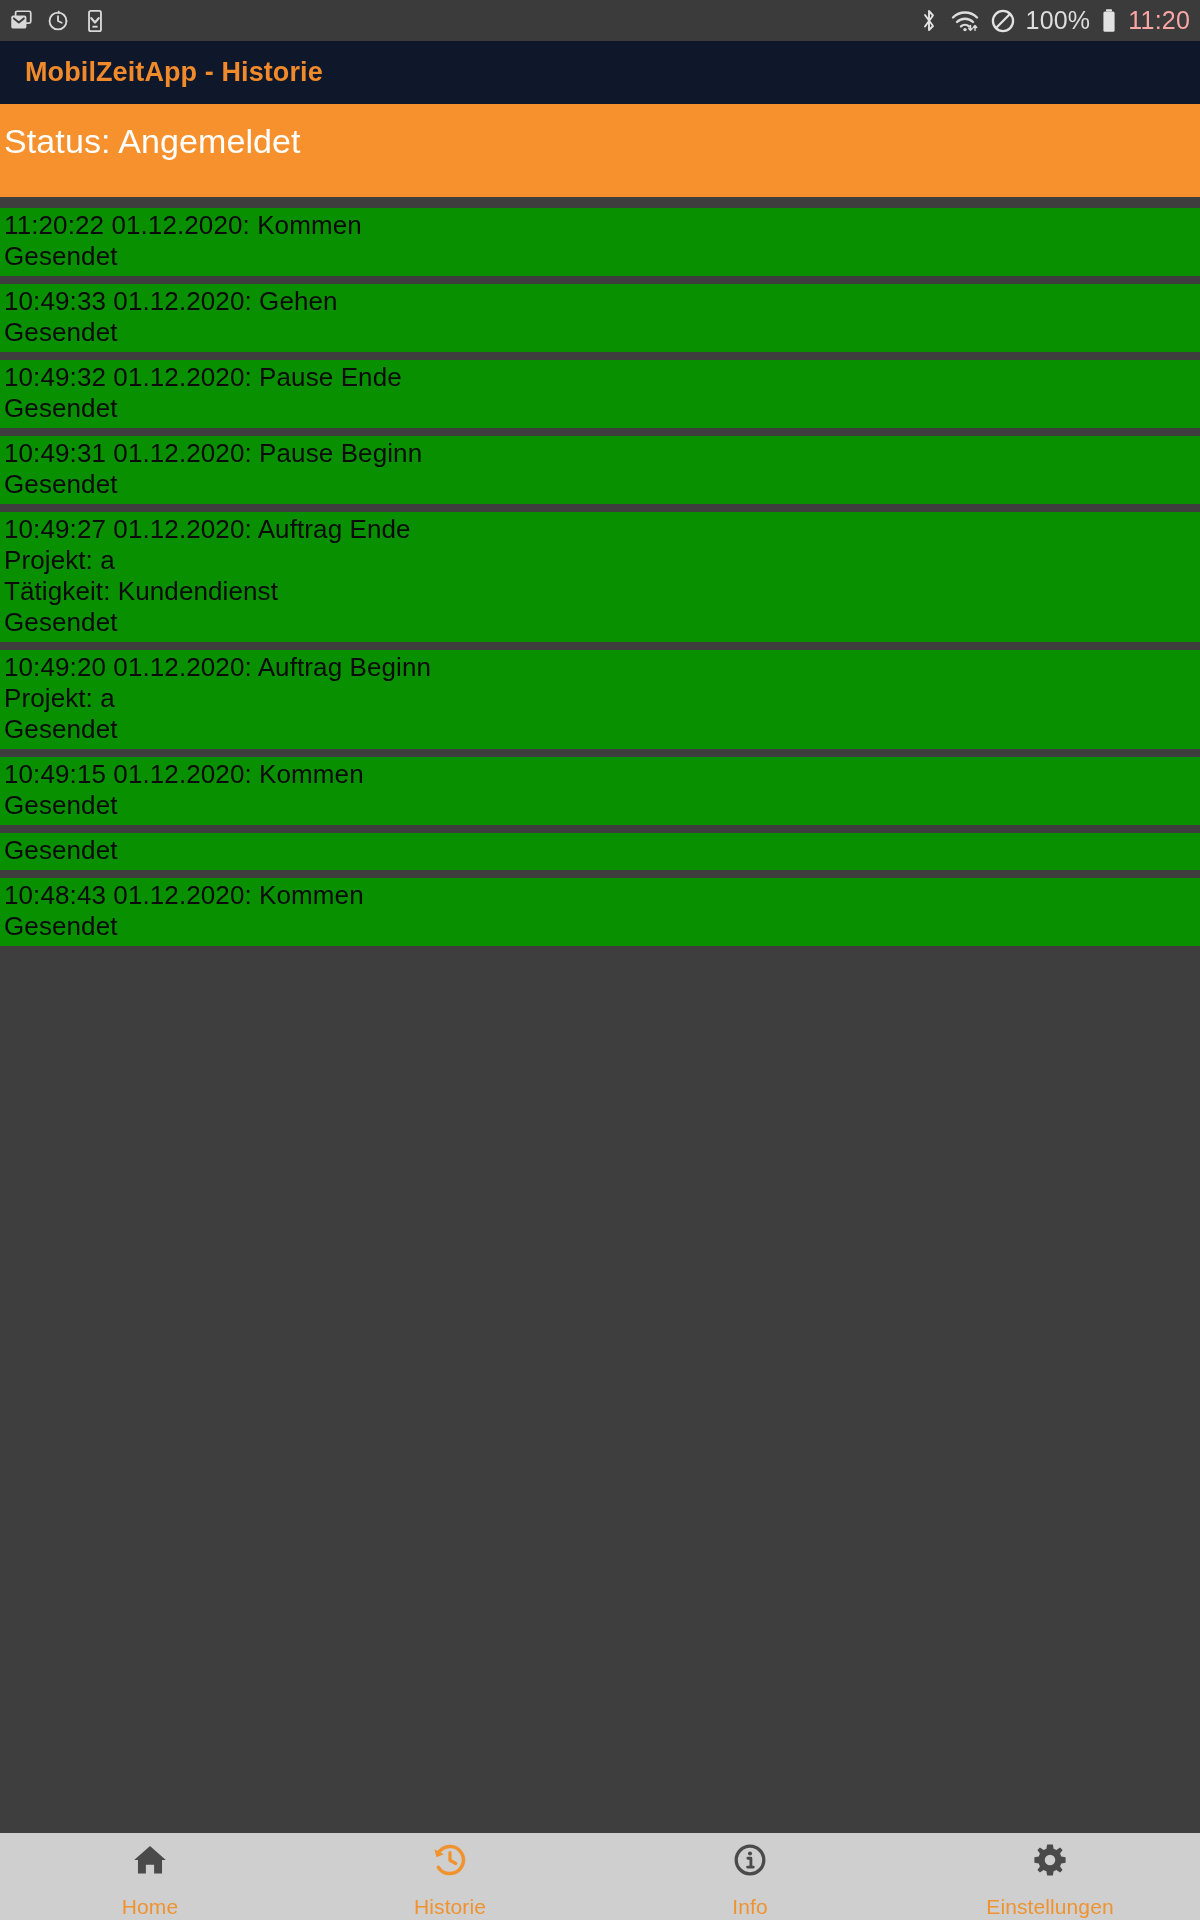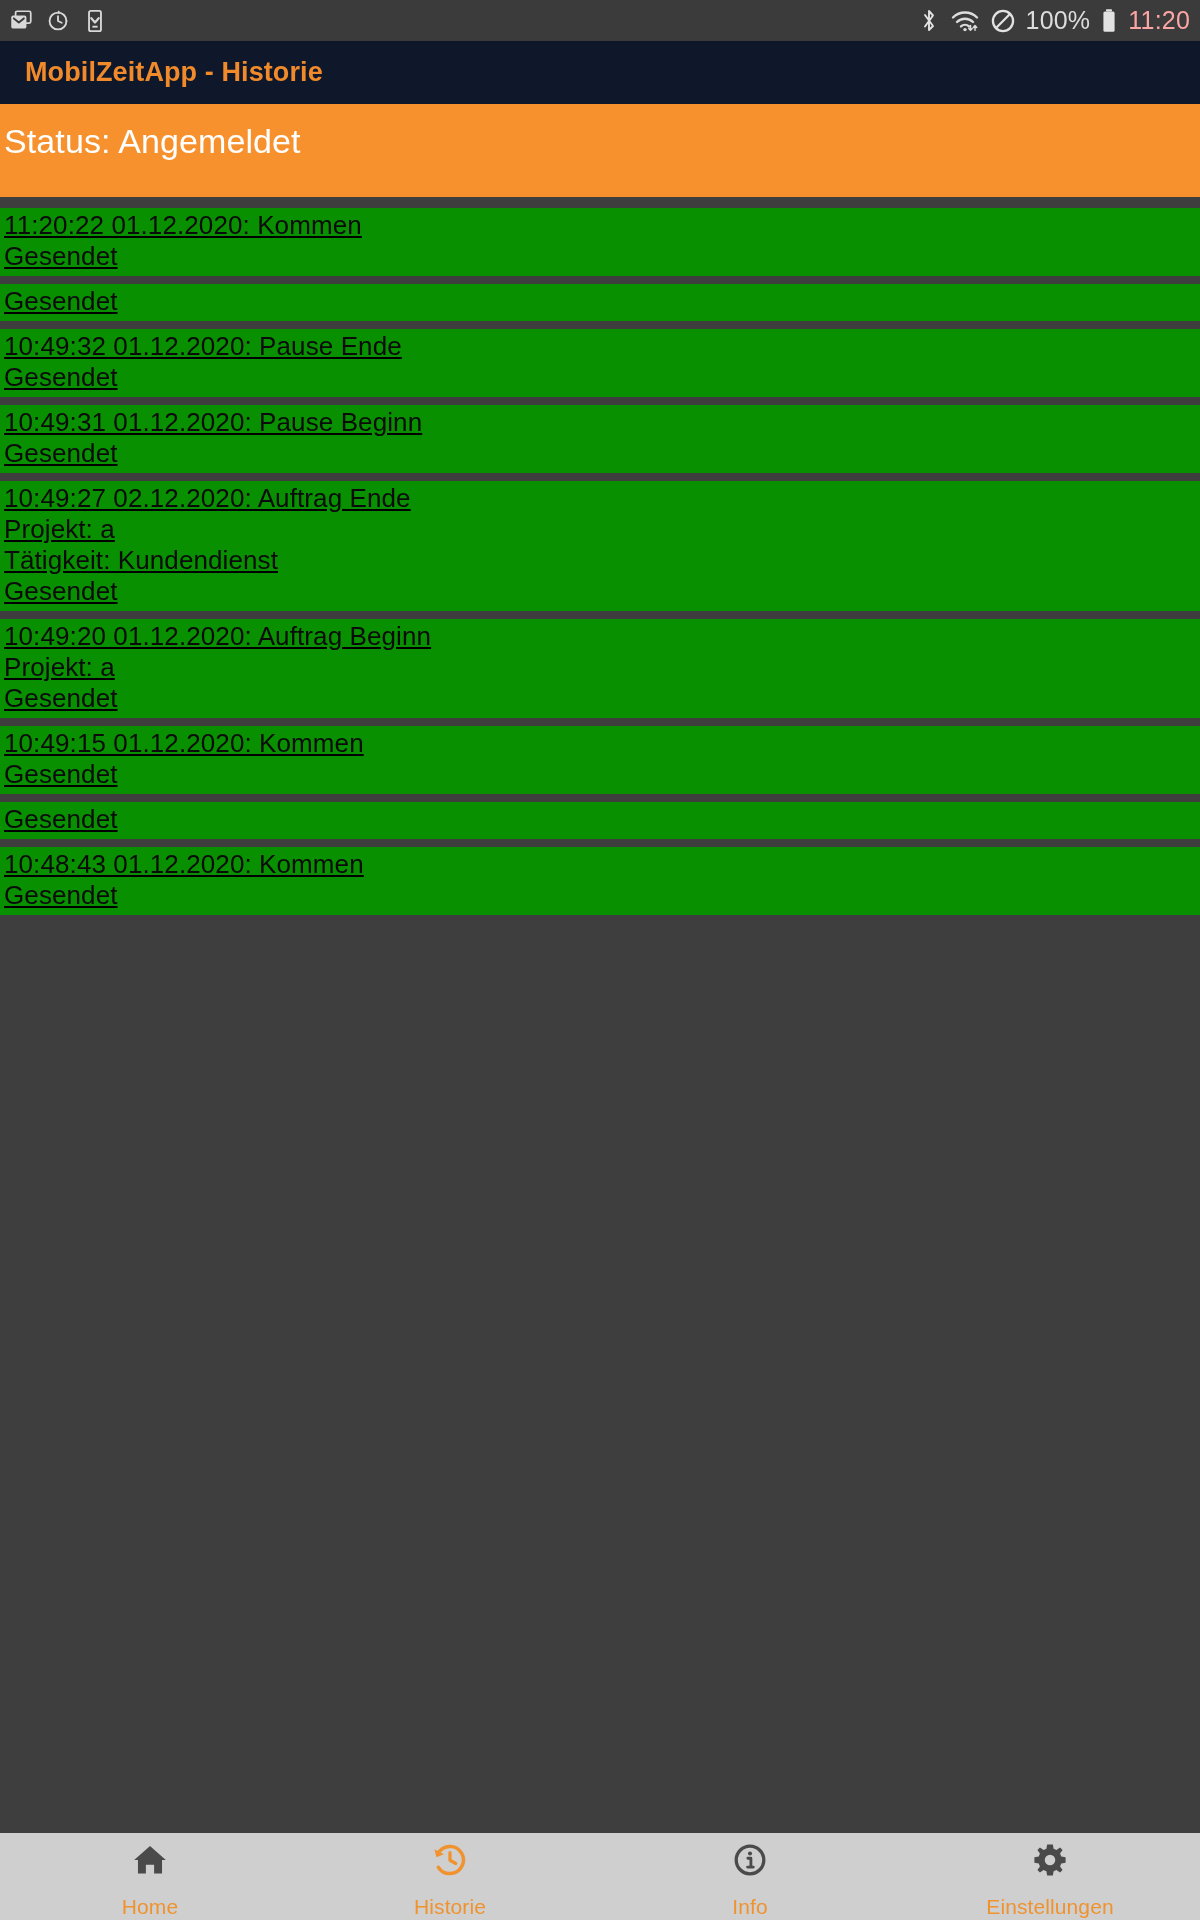--- a/index.html
+++ b/index.html
@@ -40,21 +40,21 @@
   .statusbanner .stext {
     color:#ffffff; font-size:34px; font-weight:400; letter-spacing:.1px;
   }
 
   
   .listwrap {
     flex:1 1 auto; background:#3e3e3e;
     padding-top:11px; overflow:hidden;
   }
   .entry {
-    background:#089000; margin-bottom:8px; padding:2px 0 4px 4px;text-decoration:underline;
+    background:#089000; margin-bottom:8px; padding:2px 0 4px 4px;
   }
   .entry .line {
     color:#0b0b0b; font-size:26px; line-height:31px; letter-spacing:.1px;
     white-space:pre;
   }
 
   
   .bottomnav {
     flex:0 0 87px; background:#cfcfcf;
     display:flex; align-items:stretch;
@@ -138,32 +138,33 @@
     <span class="stext">Status: Angemeldet</span>
   </div>
 
   <div class="listwrap">
 
   <div class="entry">
         <div class="line">11:20:22 01.12.2020: Kommen</div>
         <div class="line">Gesendet</div>
       </div>
       <div class="entry">
+        <div class="line">10:49:33 01.12.2020: Gehen</div>
         <div class="line">Gesendet</div>
       </div>
       <div class="entry">
         <div class="line">10:49:32 01.12.2020: Pause Ende</div>
         <div class="line">Gesendet</div>
       </div>
       <div class="entry">
         <div class="line">10:49:31 01.12.2020: Pause Beginn</div>
         <div class="line">Gesendet</div>
       </div>
       <div class="entry">
-        <div class="line">10:49:27 02.12.2020: Auftrag Ende</div>
+        <div class="line">10:49:27 01.12.2020: Auftrag Ende</div>
         <div class="line">Projekt: a</div>
         <div class="line">Tätigkeit: Kundendienst</div>
         <div class="line">Gesendet</div>
       </div>
       <div class="entry">
         <div class="line">10:49:20 01.12.2020: Auftrag Beginn</div>
         <div class="line">Projekt: a</div>
         <div class="line">Gesendet</div>
       </div>
       <div class="entry">

